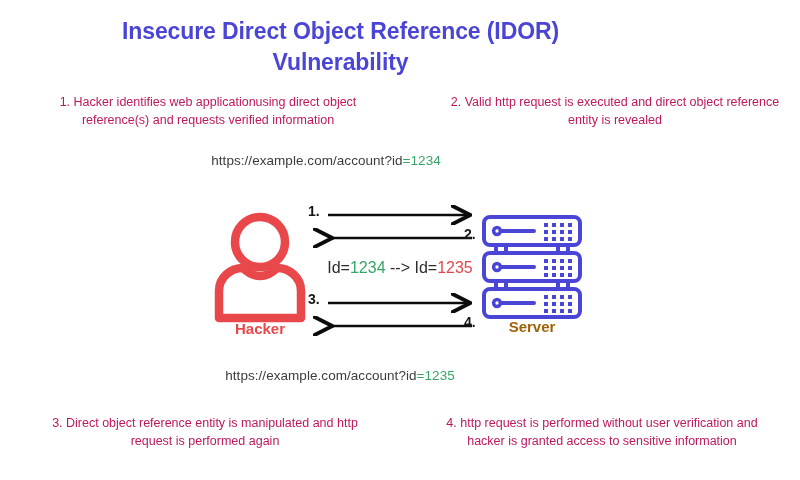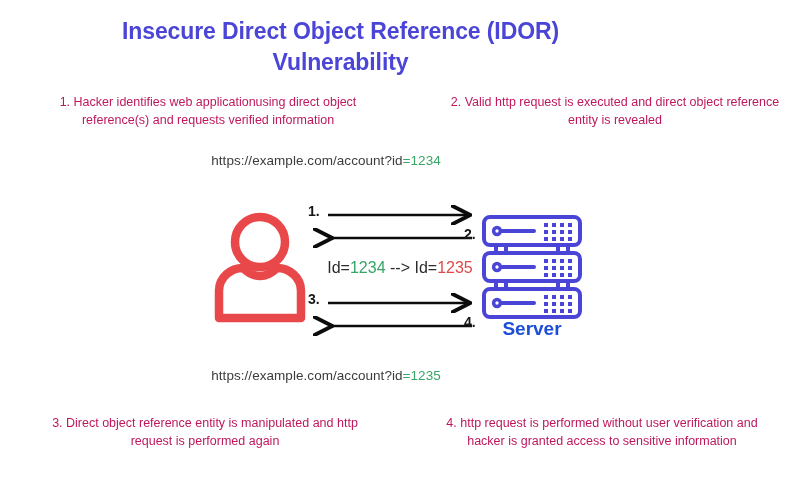--- a/index.html
+++ b/index.html
@@ -51,21 +51,21 @@
   .url {
     position: absolute;
     width: 652px;
     left: 0;
     text-align: center;
     font-size: 13.5px;
     color: #3c3c3c;
     letter-spacing: 0.05px;
   }
   #url1 { top: 153px; }
-  #url2 { top: 368px; }
+  #url2 { top: 368px; padding-left: 14px; }
   .id-green { color: #37a567; }
   .id-red   { color: #e0494c; }
 
   
   #hacker-icon {
     position: absolute;
     left: 212px;
     top: 208px;
     width: 96px;
     height: 116px;
@@ -88,22 +88,22 @@
     top: 214px;
     width: 104px;
     height: 106px;
   }
   #server-label {
     position: absolute;
     left: 468px;
     top: 318px;
     width: 128px;
     text-align: center;
-    color: #1d4ed8;
-    font-size: 19px;
+    color: #a16207;
+    font-size: 15px;
     font-weight: bold;
   }
 
   
   #arrows {
     position: absolute;
     left: 300px;
     top: 198px;
     width: 200px;
     height: 148px;
@@ -147,20 +147,21 @@
   <div class="url" id="url1">
     <span>https://example.com/account?id</span><span class="id-green">=1234</span>
   </div>
 
   <div id="hacker-icon">
     <svg width="96" height="116" viewBox="0 0 96 116" fill="none" xmlns="http://www.w3.org/2000/svg">
       <circle cx="48" cy="34" r="25" stroke="#e9484b" stroke-width="8.5" fill="none"></circle>
       <path d="M7 110 L7 83 C7 69 19 60 31 60 C37 66 42 68 48 68 C54 68 59 66 65 60 C77 60 89 69 89 83 L89 110 Z" stroke="#e9484b" stroke-width="8.5" fill="none" stroke-linejoin="round"></path>
     </svg>
   </div>
+  <div id="hacker-label">Hacker</div>
 
   <div id="server-icon">
     <svg width="104" height="106" viewBox="0 0 104 106" fill="none" xmlns="http://www.w3.org/2000/svg">
       <g stroke="#4a45d6" stroke-width="4" fill="none">
         <rect x="4" y="3" width="96" height="28" rx="6"></rect>
         <rect x="4" y="39" width="96" height="28" rx="6"></rect>
         <rect x="4" y="75" width="96" height="28" rx="6"></rect>
         <line x1="16" y1="31" x2="16" y2="39"></line>
         <line x1="26" y1="31" x2="26" y2="39"></line>
         <line x1="78" y1="31" x2="78" y2="39"></line>

